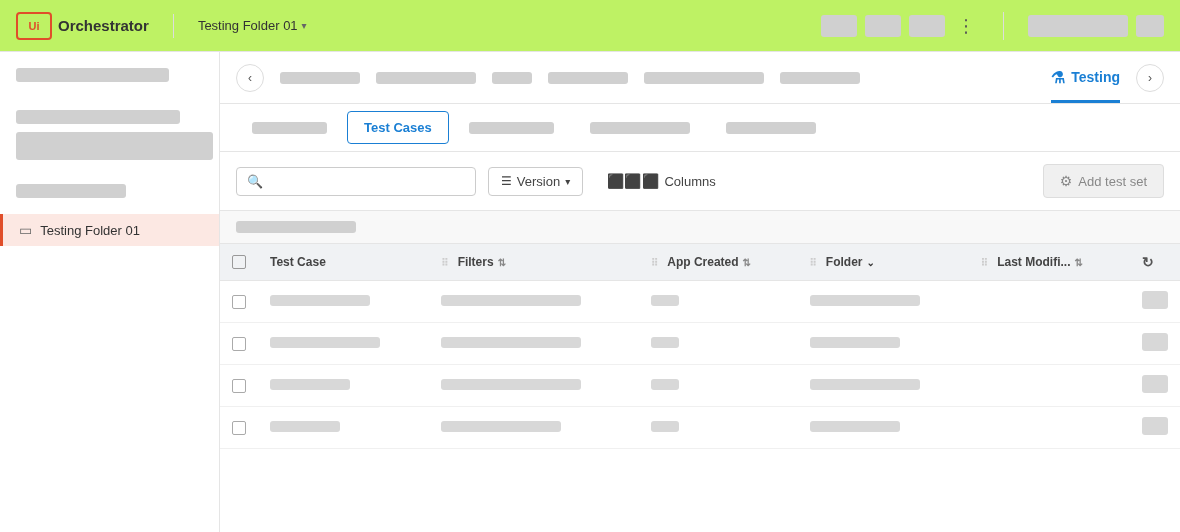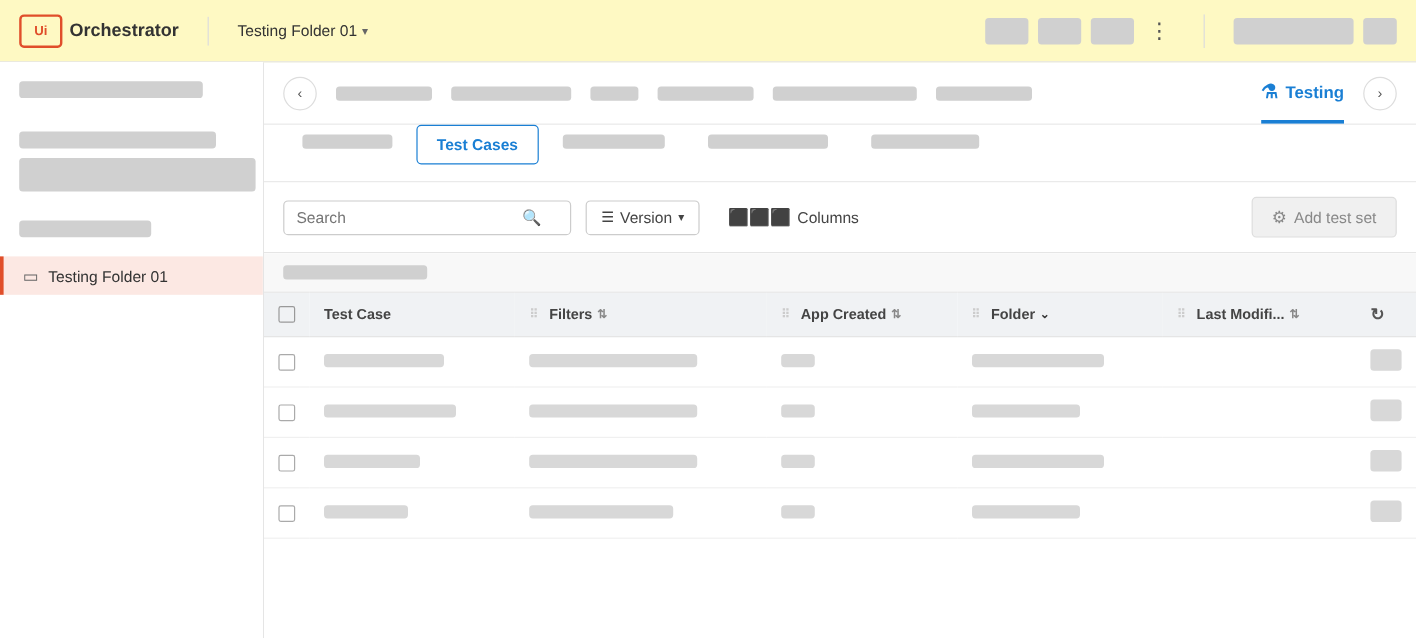--- a/index.html
+++ b/index.html
@@ -1,20 +1,20 @@
 <!DOCTYPE html>
 <html><head>
   <meta charset="utf-8">
   <style>
     * { box-sizing: border-box; margin: 0; padding: 0; }
     body { font-family: -apple-system, BlinkMacSystemFont, 'Segoe UI', sans-serif; font-size: 13px; background: #f5f5f5; display: flex; flex-direction: column; height: 532px; overflow: hidden; }
 
     
     .navbar {
-      display: flex; align-items: center; background: #fef9c3; border-bottom: 1px solid #e5e5e5;
+      display: flex; align-items: center; background: #bef264; border-bottom: 1px solid #e5e5e5;
       padding: 16px 16px; height: 52px; flex-shrink: 0; gap: 20px;
     }
     .logo-area { display: flex; align-items: center; gap: 6px; }
     .logo-box {
       width: 36px; height: 28px; border: 2px solid #e04e2a; border-radius: 4px;
       display: flex; align-items: center; justify-content: center; font-weight: 900; font-size: 11px; color: #e04e2a;
     }
     .logo-text { font-size: 15px; font-weight: 600; color: #333; }
     .nav-divider { width: 1px; height: 24px; background: #ddd; margin: 0 4px; }
     .folder-selector {
@@ -63,21 +63,21 @@
     .sub-nav-spacer { flex: 1; }
     .sub-nav-testing {
       display: flex; align-items: center; gap: 6px; color: #1a7fd4; font-weight: 600; font-size: 14px;
       border-bottom: 3px solid #1a7fd4; padding-bottom: 2px; cursor: pointer; height: 100%; align-self: stretch;
       padding-top: 4px;
     }
     .testing-icon { font-size: 16px; }
 
     
     .tab-bar {
-      display: flex; align-items: flex-start; background: #fff; border-bottom: 1px solid #e5e5e5;
+      display: flex; align-items: center; background: #fff; border-bottom: 1px solid #e5e5e5;
       padding: 0 16px; height: 48px; gap: 4px; flex-shrink: 0;
     }
     .tab {
       padding: 8px 16px; cursor: pointer; font-size: 13px; color: #666; border-radius: 4px;
       white-space: nowrap;
     }
     .tab-placeholder { height: 12px; width: 80px; border-radius: 3px; background: #d0d0d0; }
     .tab.active {
       color: #1a7fd4; font-weight: 600; border: 1px solid #1a7fd4; background: #fff;
     }
@@ -222,21 +222,20 @@
       <div class="tab">
         <div class="tab-placeholder" style="width:100px;"></div>
       </div>
       <div class="tab">
         <div class="tab-placeholder" style="width:90px;"></div>
       </div>
     </div>
 
     <div class="toolbar">
       <div class="search-box">
-        <input class="search-input" type="text" placeholder="Search" style="">
         <span class="search-icon">🔍</span>
       </div>
       <div class="filter-btn">
         <span class="filter-icon">☰</span>
         <span>Version</span>
         <span style="font-size:10px;">▾</span>
       </div>
       <div class="columns-btn">
         <span style="font-size:14px;">⬛⬛⬛</span>
         <span>Columns</span>

